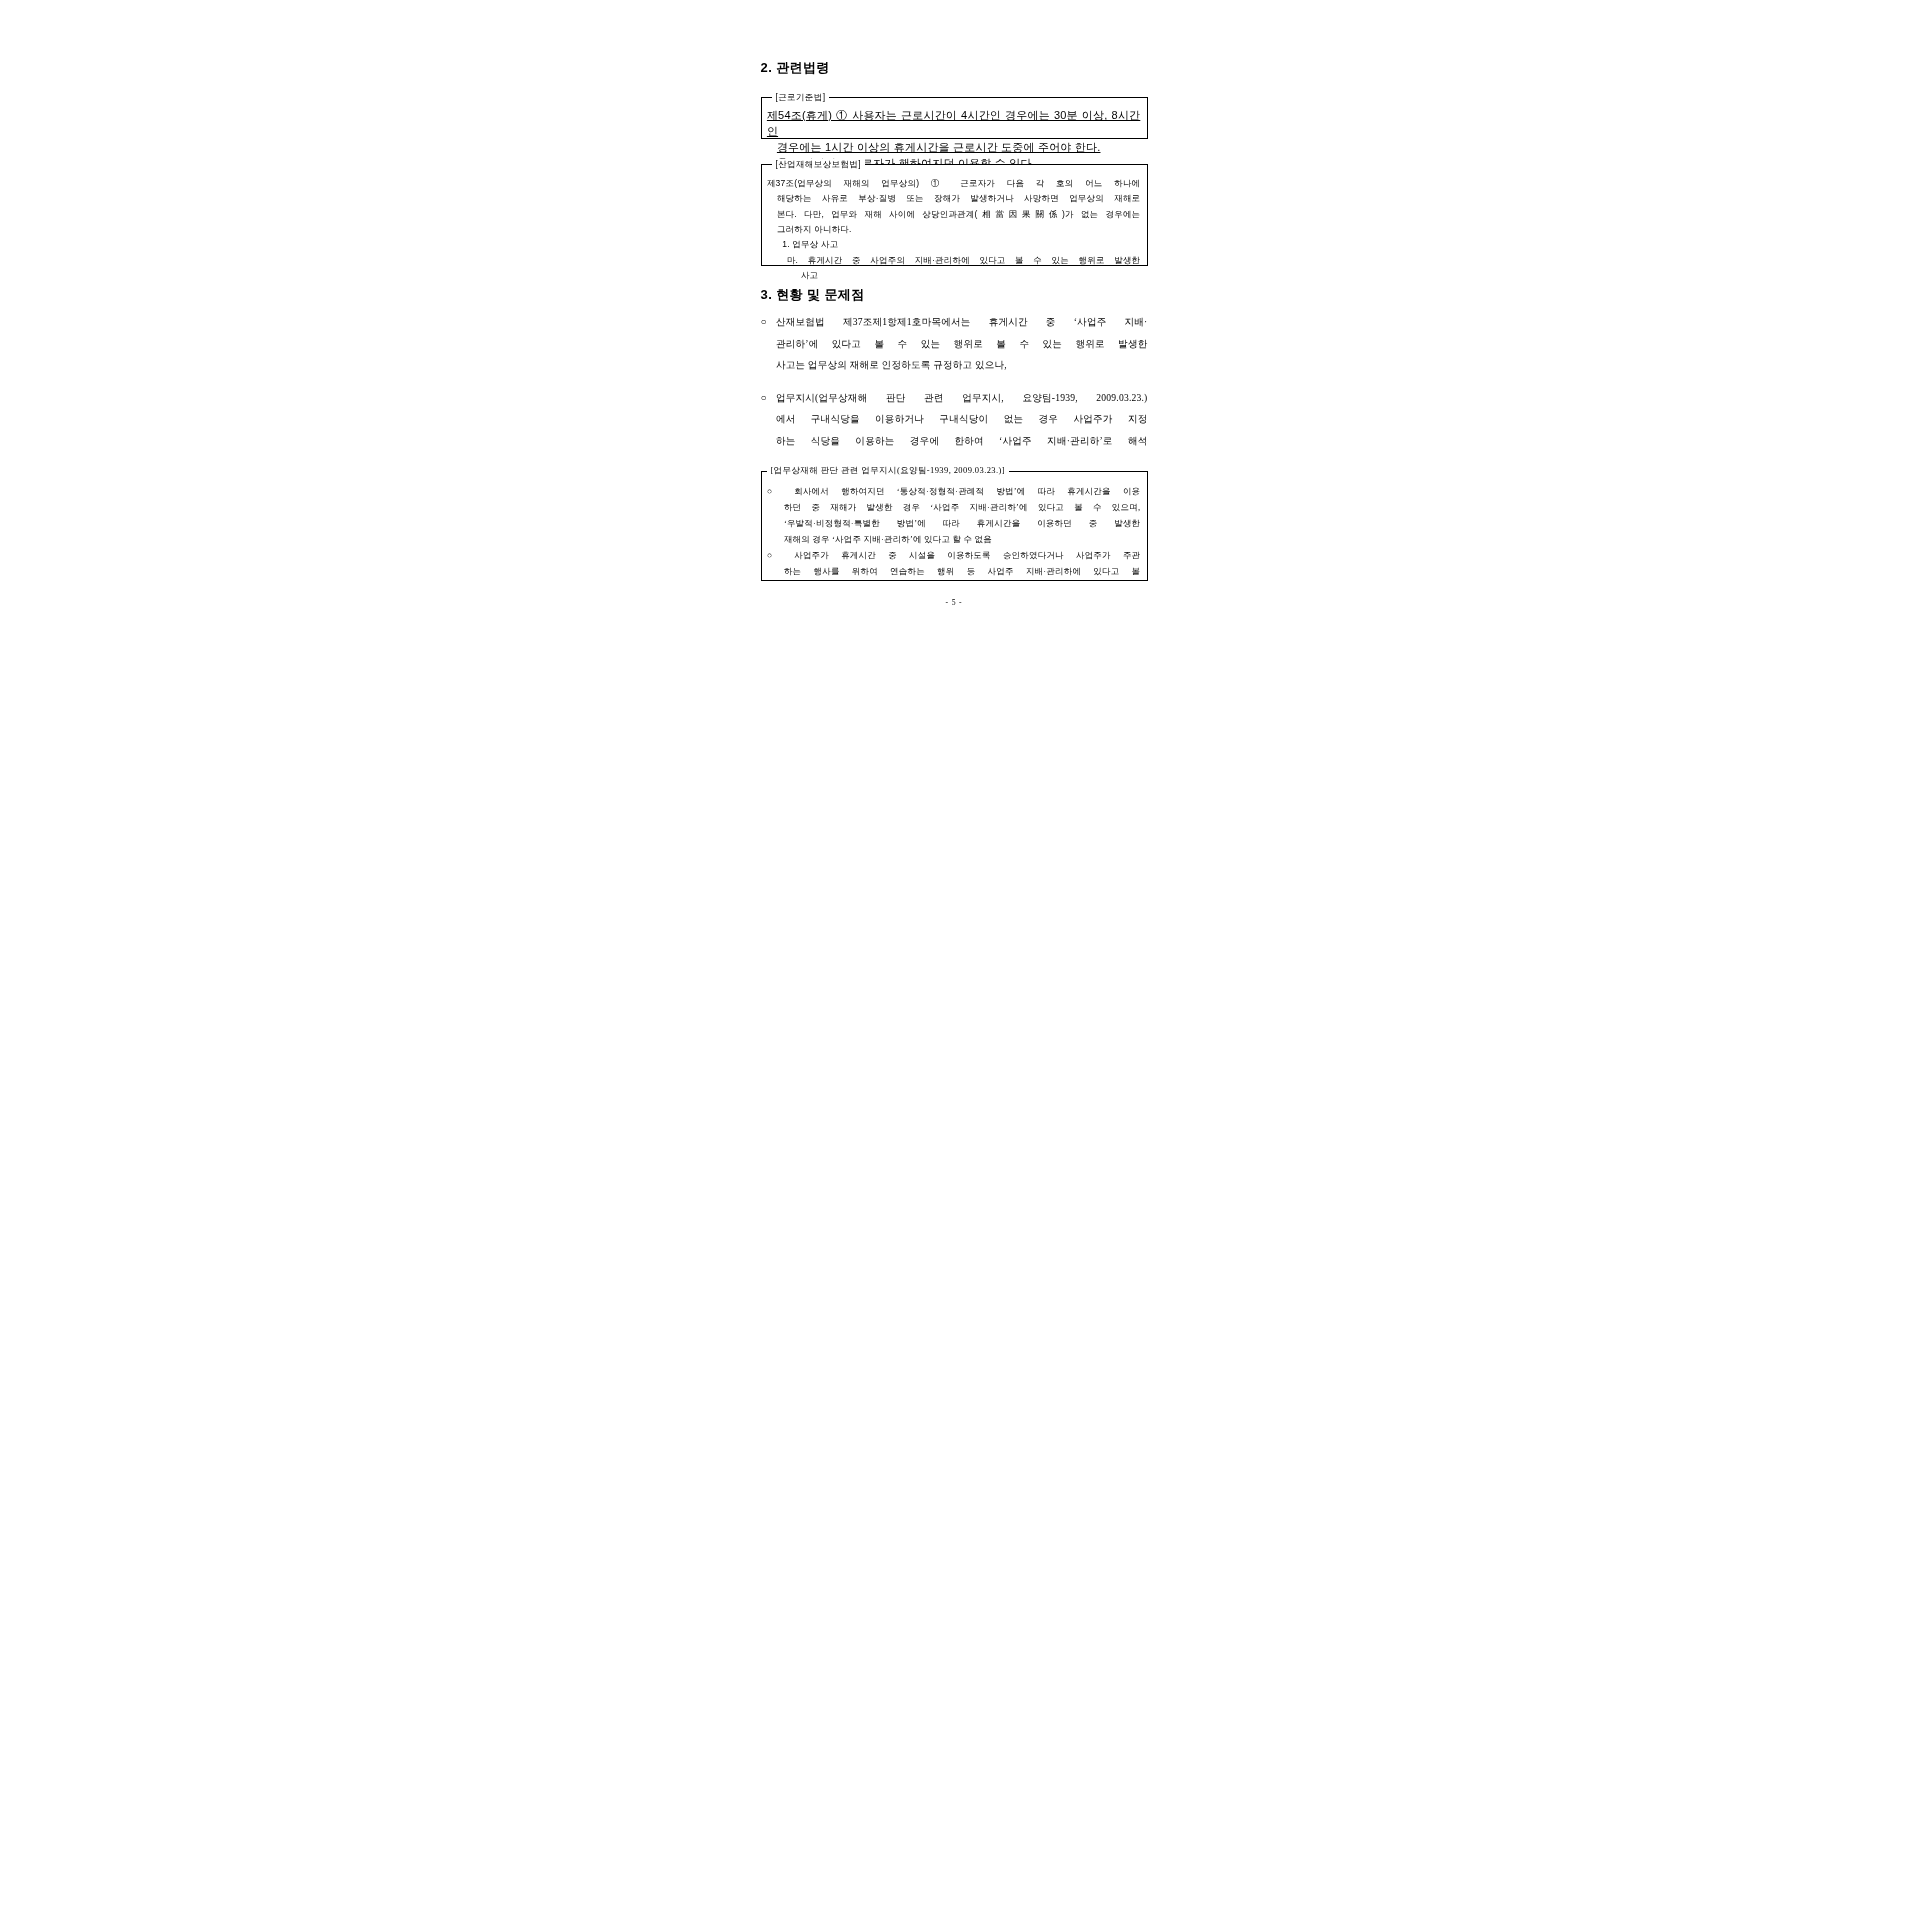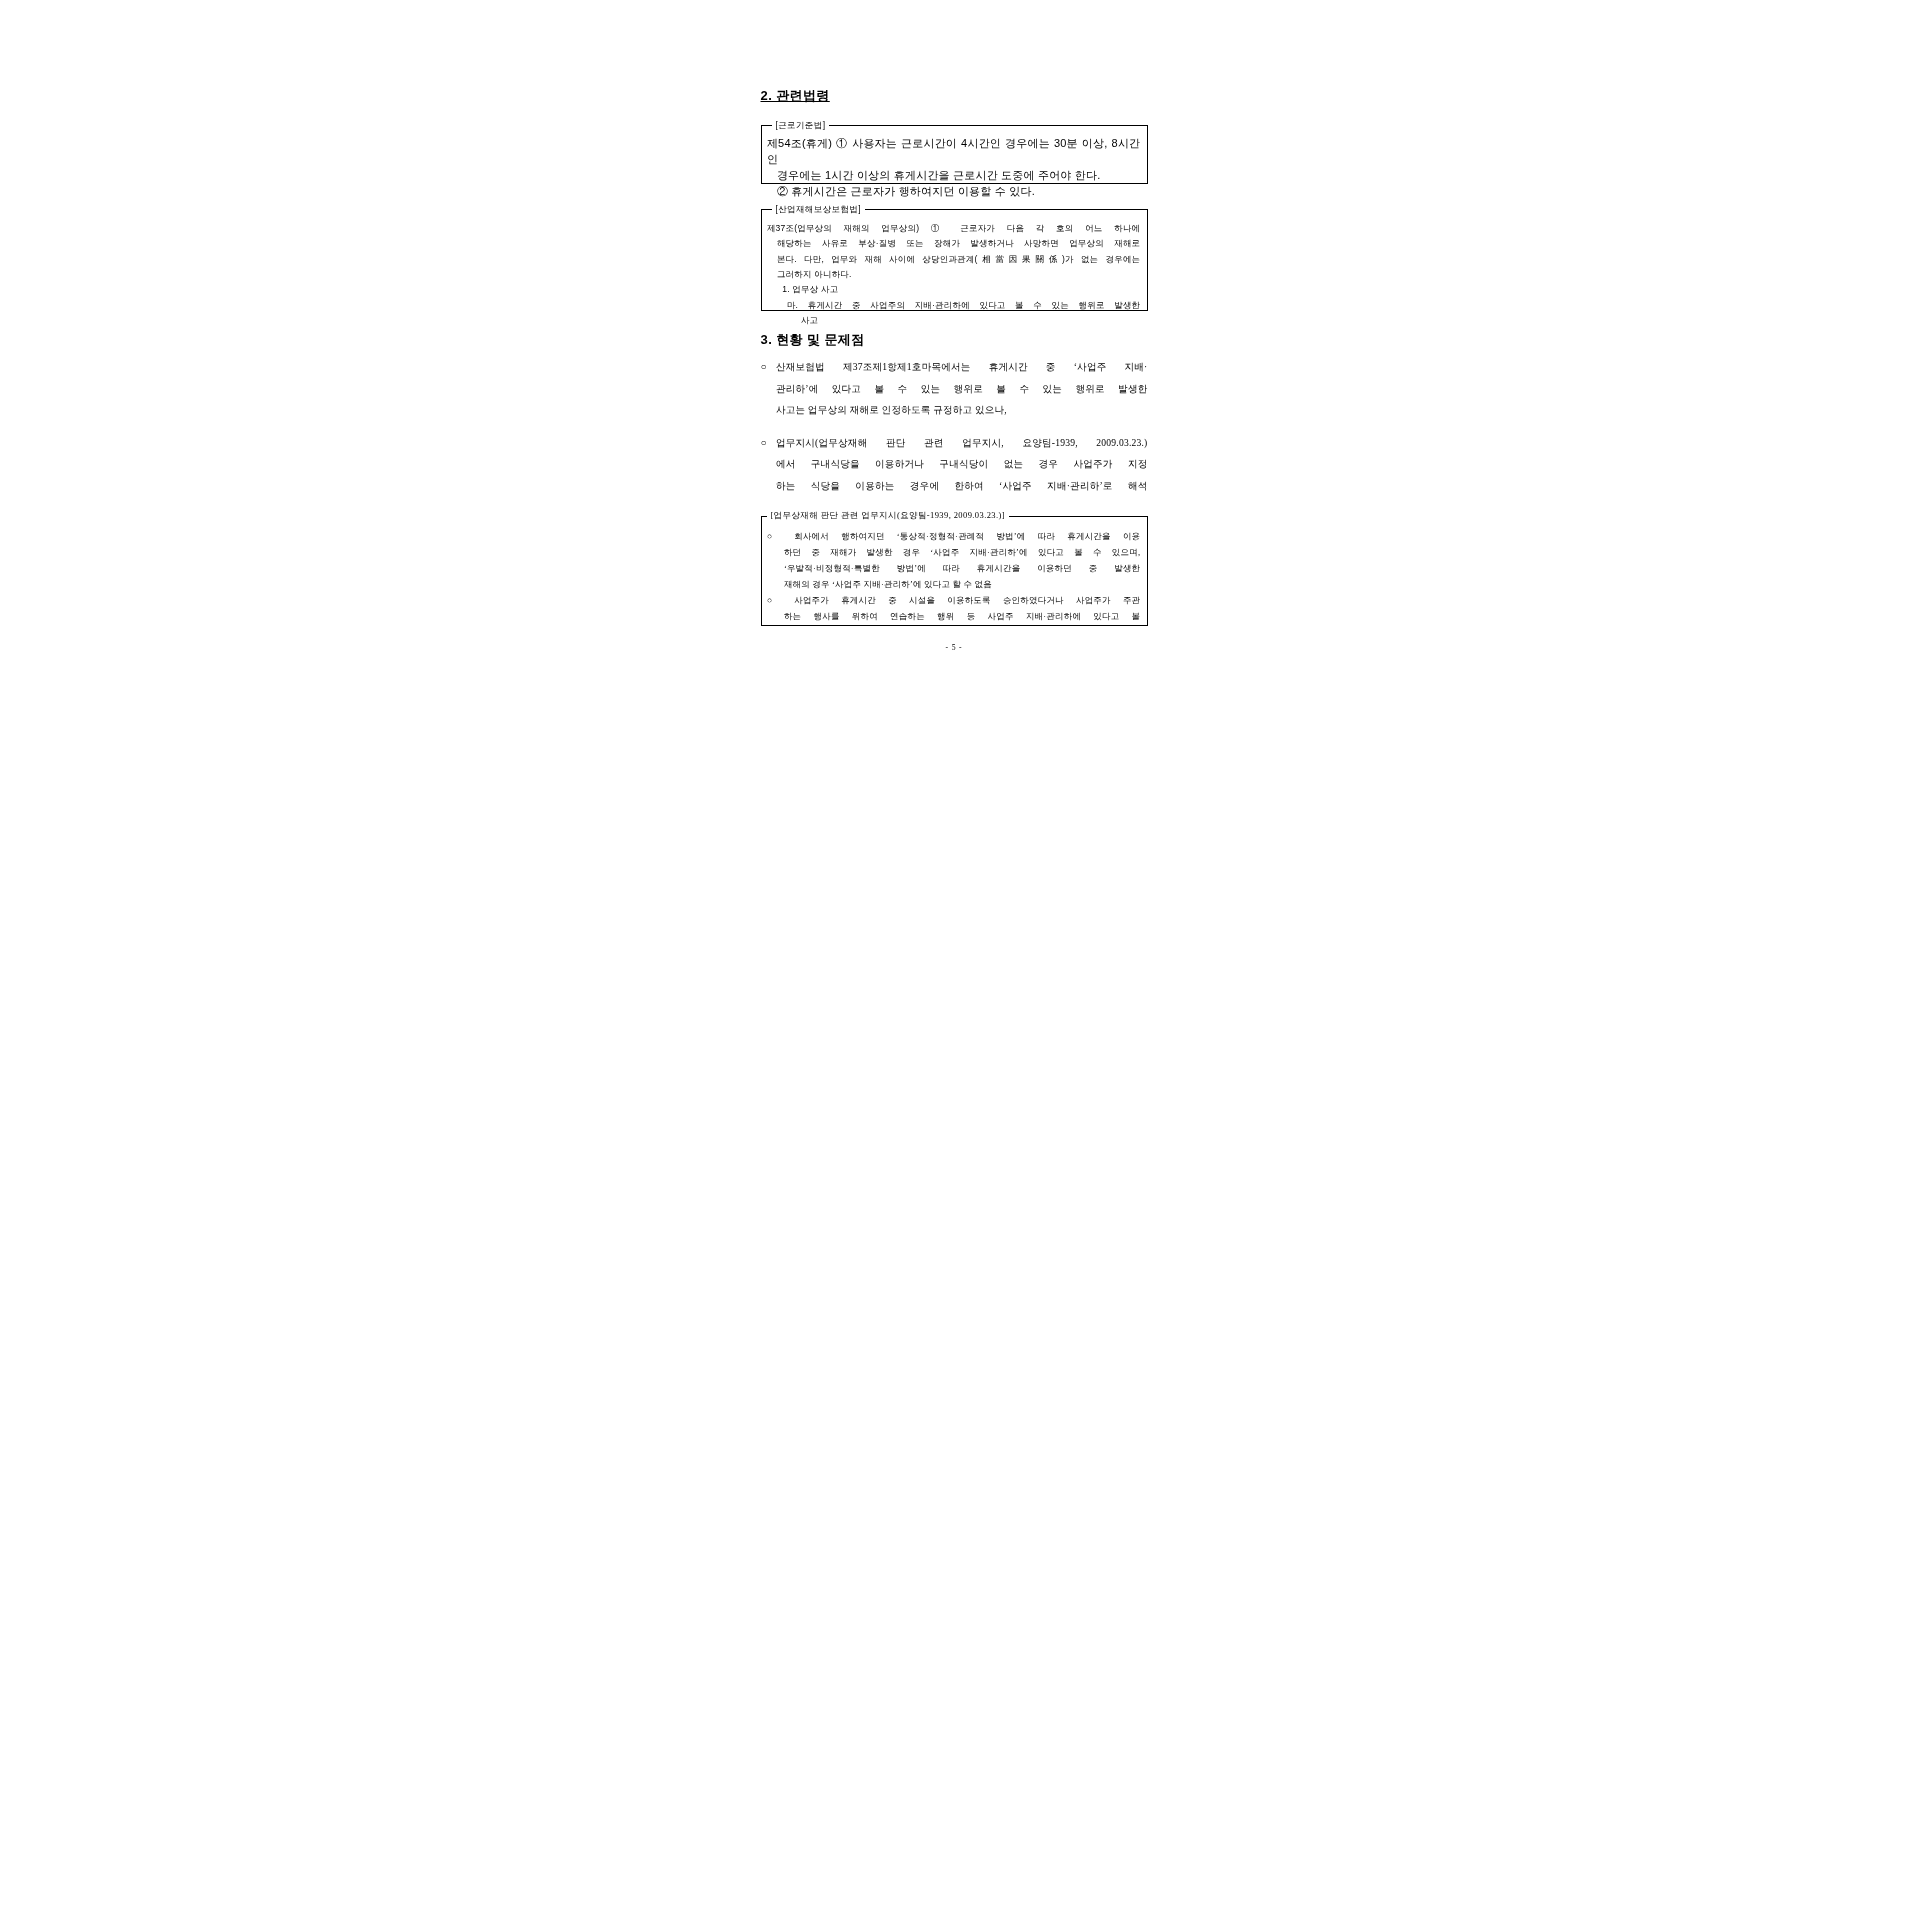--- a/index.html
+++ b/index.html
@@ -20,21 +20,21 @@
     font-family: "Liberation Sans", sans-serif;
   }
   .sec-title {
     font-family: "Liberation Sans", sans-serif;
     font-weight: bold;
     font-size: 13px;
     line-height: 15.4px;
     letter-spacing: 0.4px;
     margin: 0;
   }
-  .sec-title.first { padding-top: 88px; text-decoration: underline; }
+  .sec-title.first { padding-top: 60px; }
   .sec-title.third { margin-top: 21px; }
 
   
   .law-box {
     position: relative;
     border: 0.8px solid #000000;
     box-sizing: border-box;
     background: #ffffff;
   }
   .box-label {
@@ -48,22 +48,23 @@
     white-space: nowrap;
   }
   .label-left { left: 10px; }
   .label-mid  { left: 5px; }
 
   .gothic { font-family: "Liberation Sans", sans-serif; }
   .serif  { font-family: "Liberation Serif", serif; }
 
   .box1 {
     margin-top: 21.6px;
-    height: 59px;
+    height: 42px;
     padding: 9.2px 6.2px 0 5.4px;
+    text-decoration: underline;
   }
   .box1 .bline { font-size: 11px; line-height: 16px; }
 
   .box2 {
     margin-top: 25px;
     height: 102px;
     padding: 10.8px 6.2px 0 5.4px;
   }
   .box2 .bline { font-size: 8.5px; line-height: 15.4px; }
 

